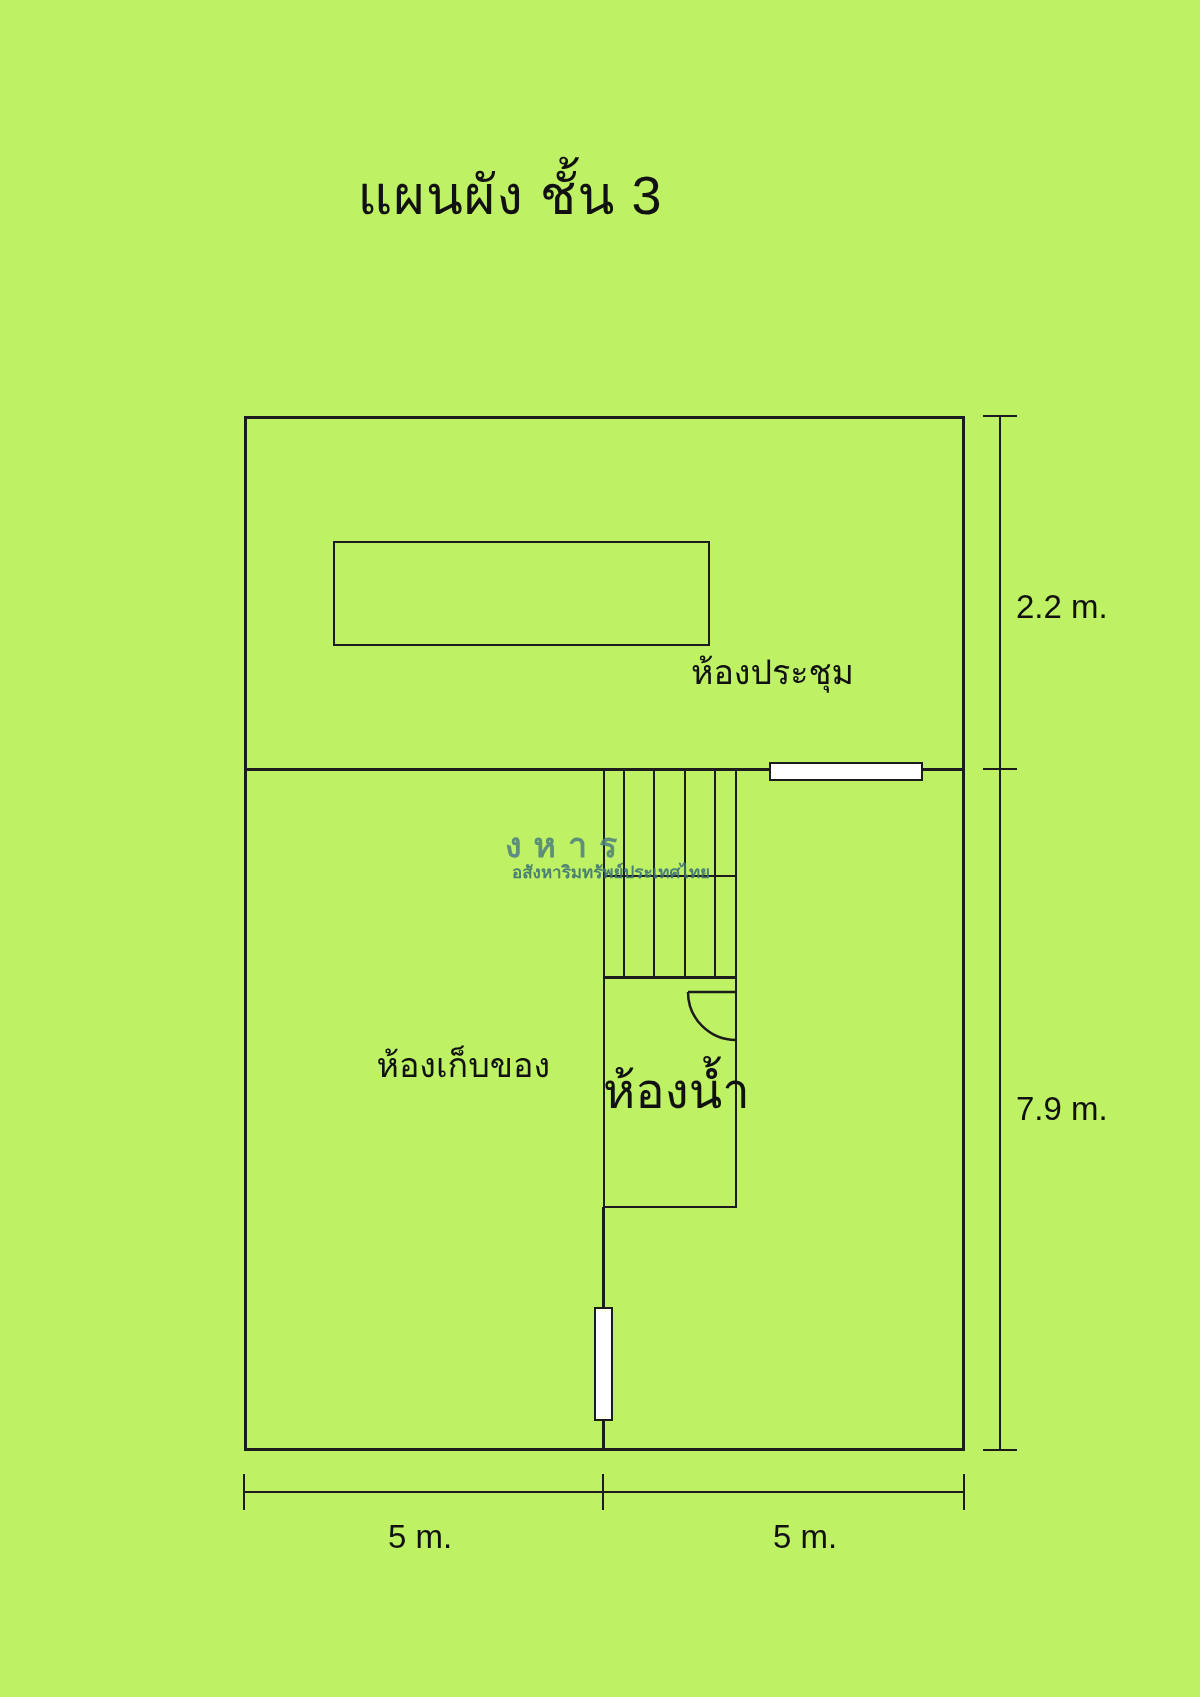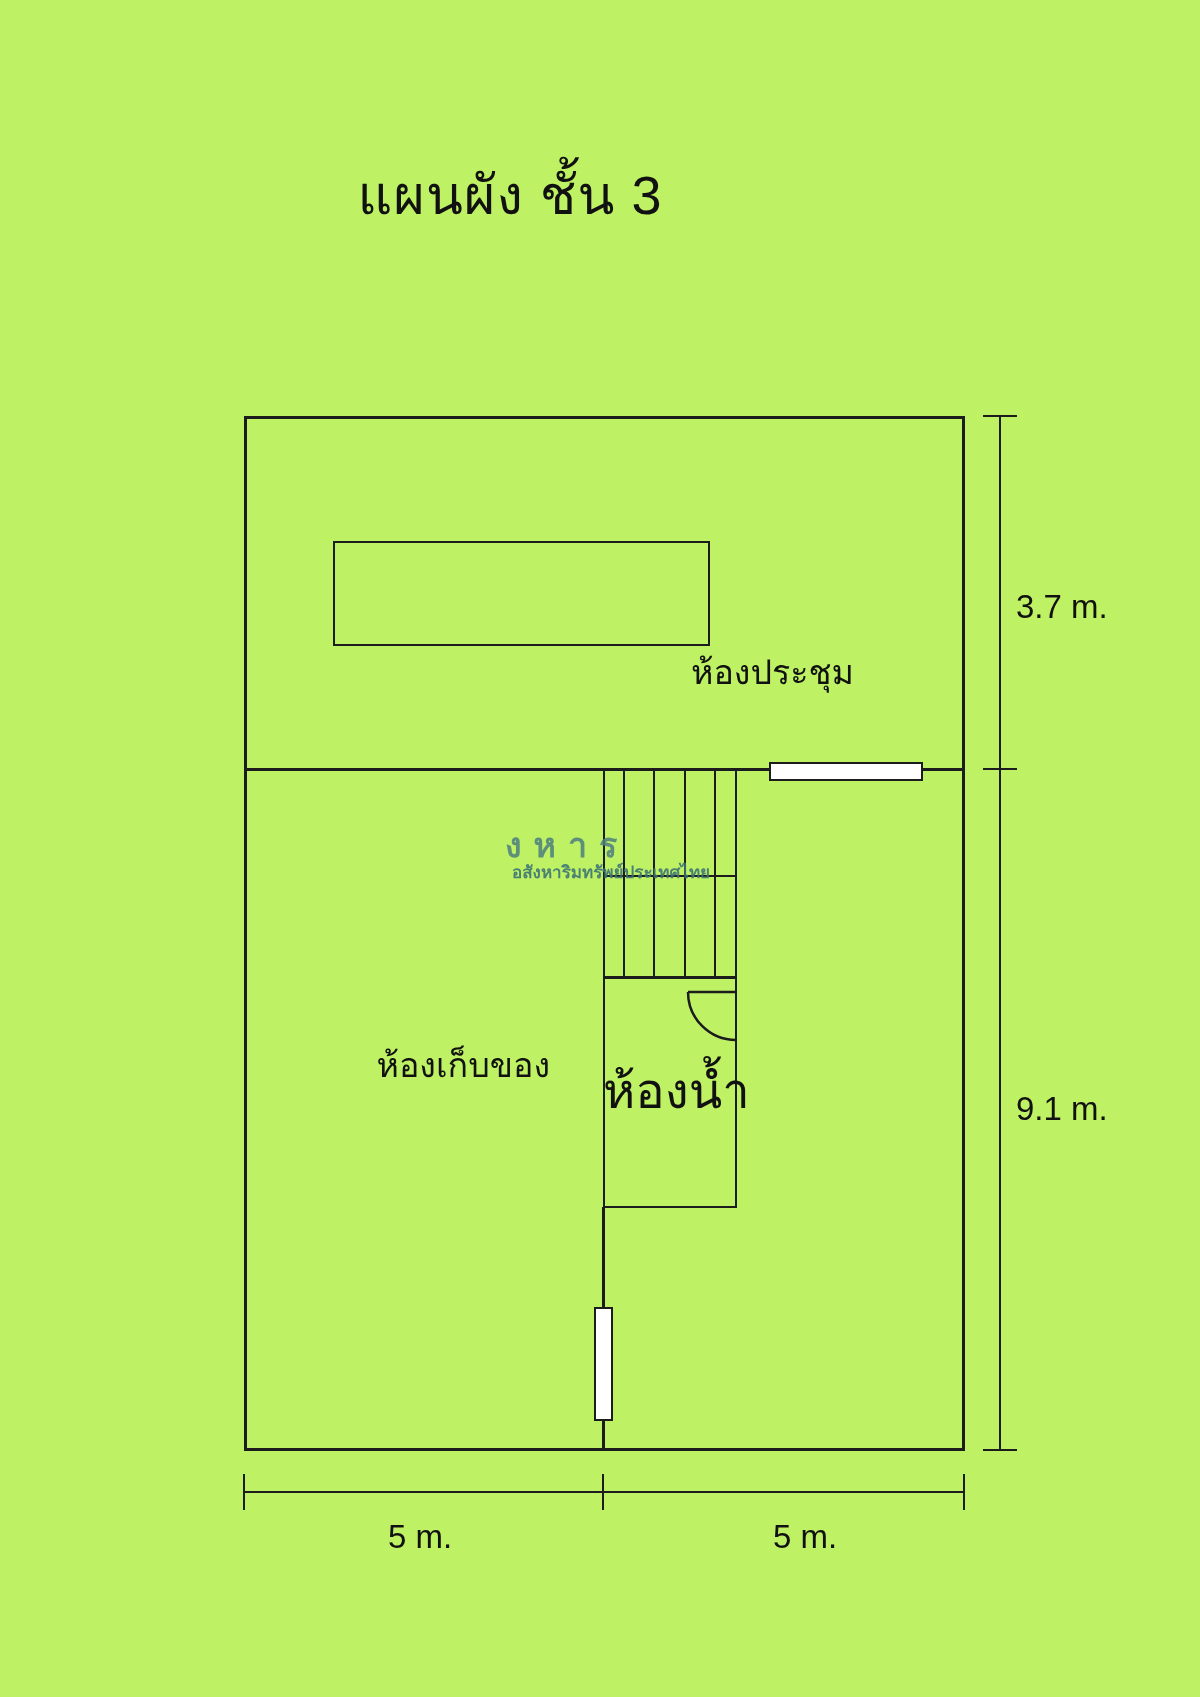--- a/index.html
+++ b/index.html
@@ -82,22 +82,22 @@
 
   <div class="box box--filled" style="left:594px; top:1307px; width:19px; height:114px; border-width:2.5px;"></div>
 
   <div class="txt wm-cn" style="left:505px; top:818px; color:#4e7e80;">งหาร</div>
   <div class="txt wm-th" style="left:512px; top:858px; color:#3f7476;text-align:right;">อสังหาริมทรัพย์ประเทศไทย</div>
 
   <div class="ln" style="left:999px; top:416px; width:2px; height:1035px;"></div>
   <div class="ln" style="left:983px; top:415px; width:34px; height:2px;"></div>
   <div class="ln" style="left:983px; top:768px; width:34px; height:2px;"></div>
   <div class="ln" style="left:983px; top:1449px; width:34px; height:2px;"></div>
-  <div class="txt dim-label" style="left:1016px; top:588px;">3.7 m.</div>
-  <div class="txt dim-label" style="left:1016px; top:1090px;">9.1 m.</div>
+  <div class="txt dim-label" style="left:1016px; top:588px;">2.2 m.</div>
+  <div class="txt dim-label" style="left:1016px; top:1090px;">7.9 m.</div>
 
   <div class="ln" style="left:244px; top:1491px; width:721px; height:2px;"></div>
   <div class="ln" style="left:243px; top:1474px; width:2px; height:36px;"></div>
   <div class="ln" style="left:602px; top:1474px; width:2px; height:36px;"></div>
   <div class="ln" style="left:963px; top:1474px; width:2px; height:36px;"></div>
   <div class="txt dim-label" style="left:350px; top:1518px; width:140px; text-align:center;">5 m.</div>
   <div class="txt dim-label" style="left:735px; top:1518px; width:140px; text-align:center;">5 m.</div>
 
 </div>
 

